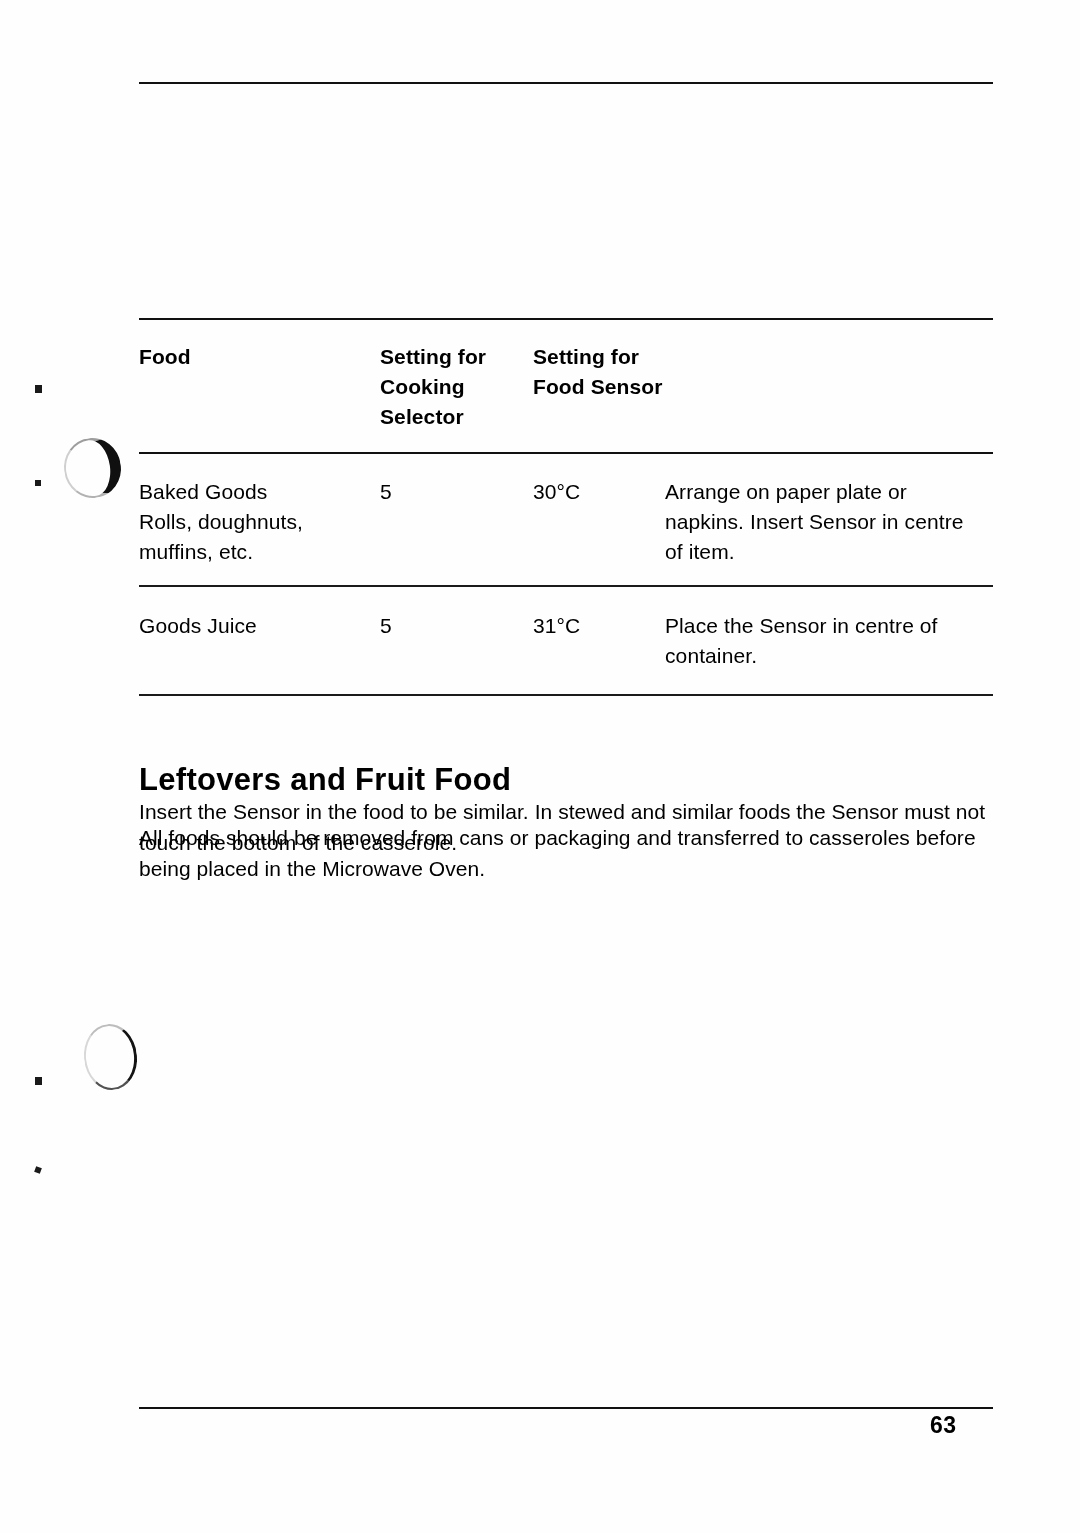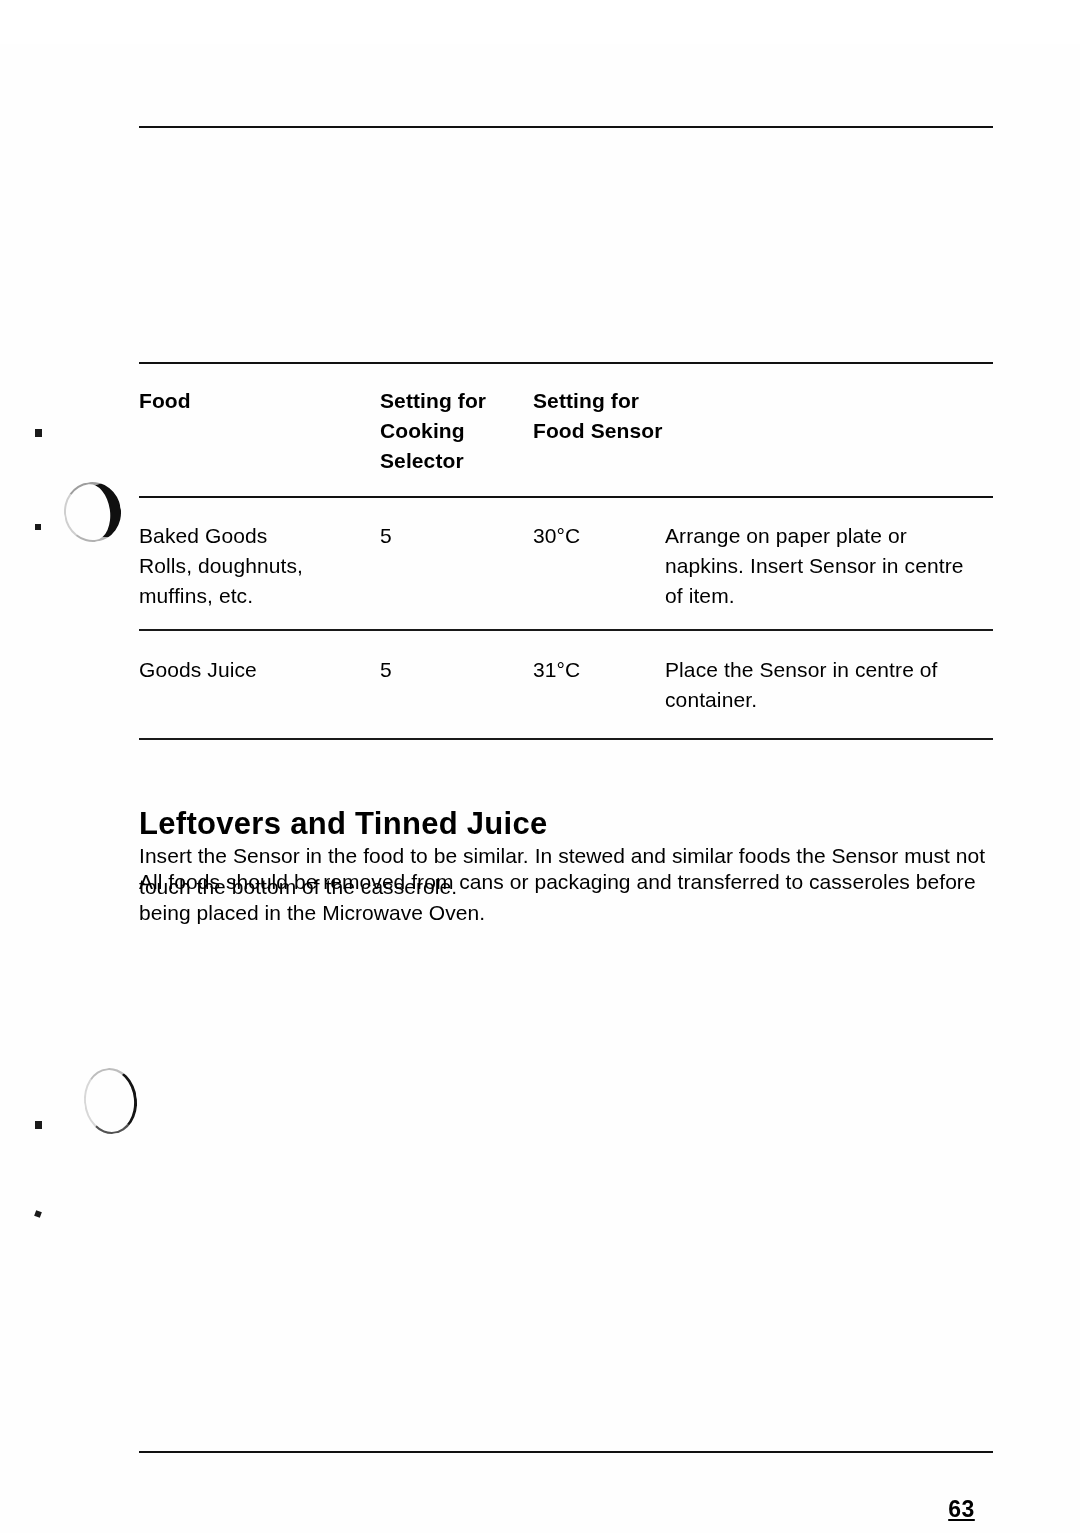--- a/index.html
+++ b/index.html
@@ -15,21 +15,20 @@
     overflow: hidden;
     font-family: "Liberation Sans", sans-serif;
     color: #000000;
     -webkit-font-smoothing: antialiased;
   }
 
   .page {
     position: absolute;
     inset: 0;
     background: #fefefe;
-    margin-top: 44px;
   }
 
   
   .rule {
     position: absolute;
     left: 139px;
     width: 854px;
     height: 2px;
     background: #111111;
   }
@@ -91,28 +90,27 @@
     font-size: 21px;
     line-height: 31px;
     letter-spacing: 0.05px;
   }
   #para-1 { top: 775px; }
   #para-2 { top: 801px; }
 
   
   .page-number {
     position: absolute;
-    top: 1452px;
+    top: 1412px;
     left: 930px;
     width: 63px;
-    text-align: center;
+    text-align: left;
     font-size: 23px;
     font-weight: bold;
     letter-spacing: 0.5px;
-    text-decoration: underline;
   }
 
   
   .artifact-ring {
     position: absolute;
     border-radius: 50%;
     pointer-events: none;
   }
   #artifact-ring-top {
     left: 64px;
@@ -195,21 +193,21 @@
     <div class="trow" id="row-2">
       <div class="cell c1">Goods Juice</div>
       <div class="cell c2">5</div>
       <div class="cell c3">31°C</div>
       <div class="cell c4">Place the Sensor in centre of container.</div>
     </div>
 
     <div class="rule thin" id="rule-tbl-bot"></div>
   </div>
 
-  <h2 class="section-heading">Leftovers and Tinned Juice</h2>
+  <h2 class="section-heading">Leftovers and Fruit Food</h2>
 
   <p class="para" id="para-1">Insert the Sensor in the food to be similar. In stewed and similar foods the Sensor must not touch the bottom of the casserole.</p>
   <p class="para" id="para-2">All foods should be removed from cans or packaging and transferred to casseroles before being placed in the Microwave Oven.</p>
 
   <div class="rule" id="rule-bottom"></div>
   <div class="page-number">63</div>
 
 </div>
 
 </body></html>

